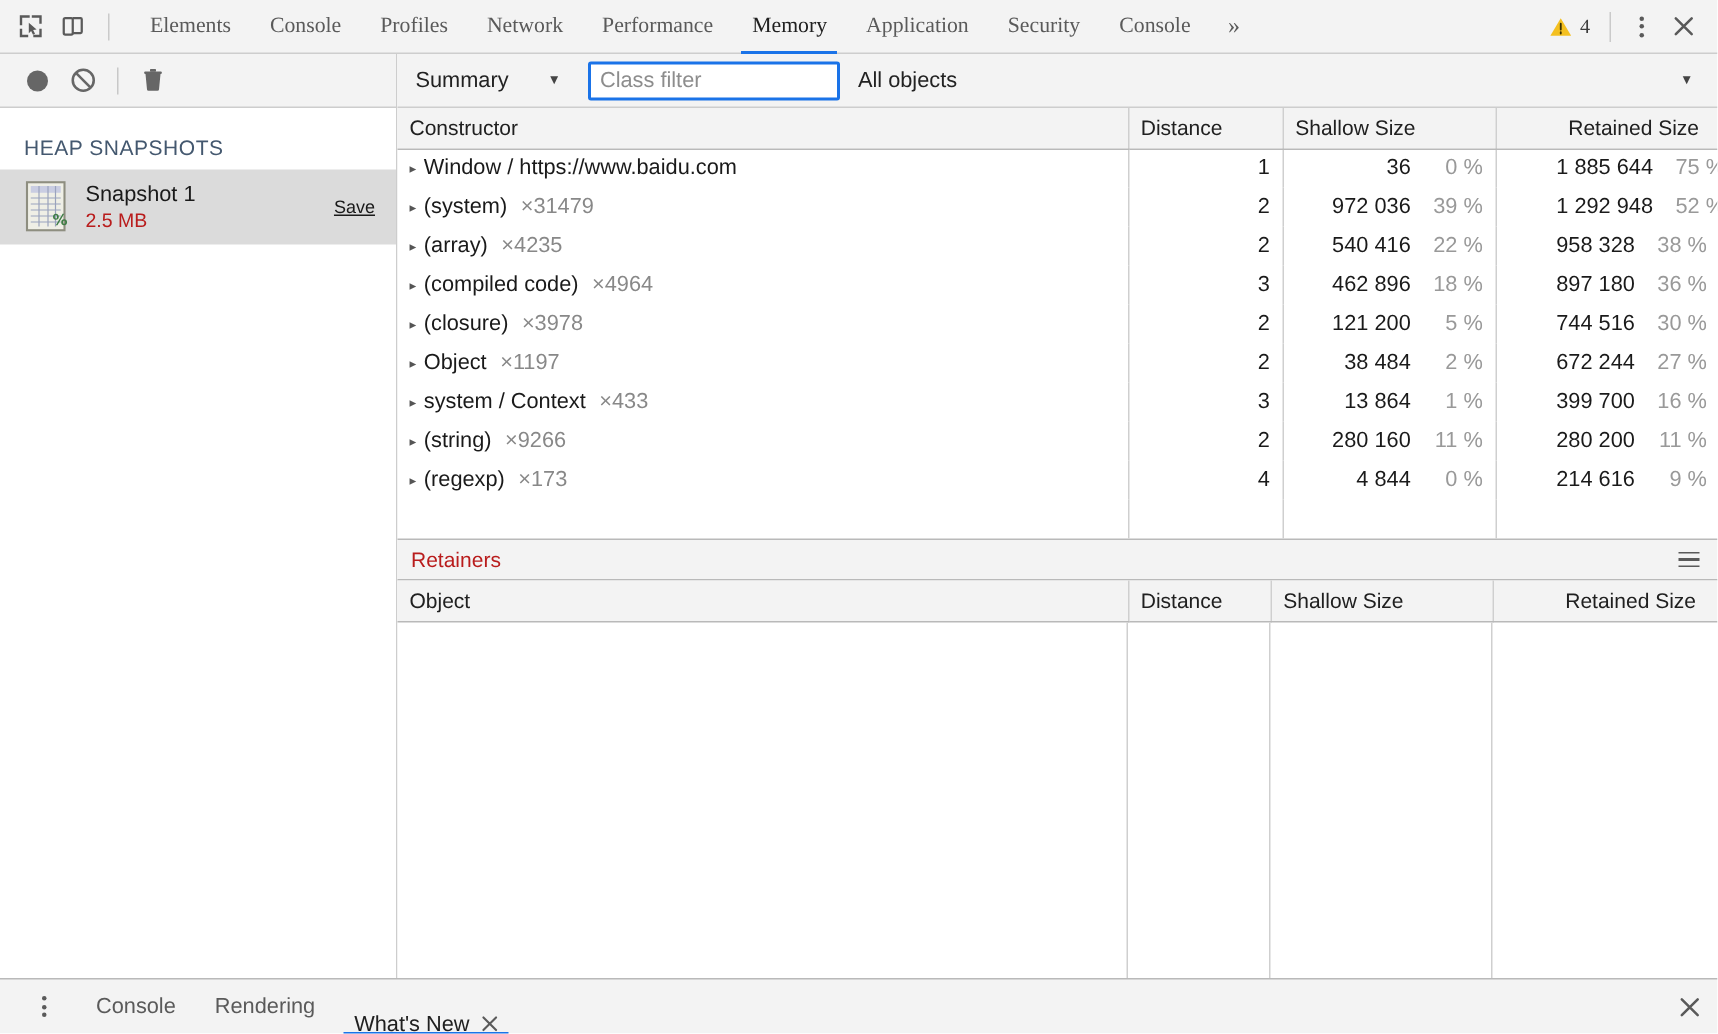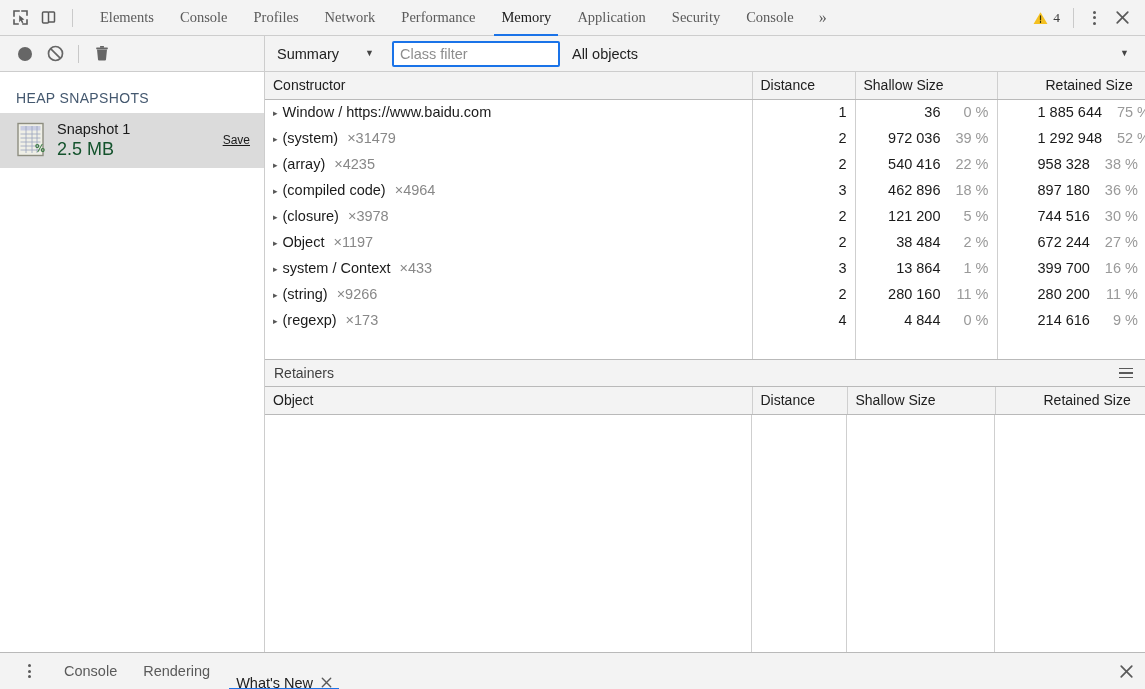--- a/index.html
+++ b/index.html
@@ -59,21 +59,21 @@
   .section-head {
     font-size: 14px; color: #44586f; letter-spacing: .35px;
     padding: 18px 0 7px 16px; font-weight: 400;
   }
   .snap-row {
     display: flex; align-items: center; background: #dbdbdb; padding: 7px 14px 7px 16px; cursor: pointer;
   }
   .snap-icon { width: 30px; height: 36px; flex: 0 0 30px; margin-right: 11px; }
   .snap-meta { display: flex; flex-direction: column; line-height: 1.25; }
   .snap-name { font-size: 14.5px; color: #1a1a1a; }
-  .snap-size { font-size: 18px; color: #14532d; }
+  .snap-size { font-size: 13px; color: #b91c1c; }
   .snap-save { margin-left: auto; font-size: 12px; color: #1a1a1a; text-decoration: underline; cursor: pointer; }
 
   
   .right { flex: 1; display: flex; flex-direction: column; min-width: 0; background: #fff; }
   .right-toolbar {
     height: 36px; min-height: 36px; background: #f3f3f3; border-bottom: 1px solid #cdcdcd;
     display: flex; align-items: center; padding: 0 8px;
   }
   .select-box { display: flex; align-items: center; gap: 26px; font-size: 14.5px; color: #222; cursor: pointer; padding: 0 4px; }
   .caret { font-size: 9px; color: #444; line-height: 1; }
@@ -103,21 +103,21 @@
   .cnt { color: #888; margin-left: 9px; }
   .pct { color: #999; display: inline-block; min-width: 38px; text-align: right; margin-left: 10px; }
   .numval { display: inline-block; }
 
   .constructor-panel { border-bottom: 1px solid #b9b9b9; }
   .ctable-body-pad { height: 8px; }
 
   
   .retainers-head {
     height: 27px; min-height: 27px; background: #f3f3f3; border-bottom: 1px solid #b9b9b9;
-    display: flex; align-items: center; padding: 0 9px; font-size: 14px; color: #404040;
+    display: flex; align-items: center; padding: 0 9px; font-size: 14px; color: #b91c1c;
   }
   .hamburger { margin-left: auto; display: flex; flex-direction: column; gap: 3px; cursor: pointer; padding: 3px; }
   .hamburger i { display: block; width: 14px; height: 1.5px; background: #5a5a5a; }
   .ret-body { flex: 1; display: flex; min-height: 0; }
   .ret-col { border-right: 1px solid #cfcfcf; }
   .ret-fill { flex: 1; }
 
   
   .drawer {
     height: 37px; min-height: 37px; background: #f3f3f3; border-top: 1px solid #b9b9b9;

